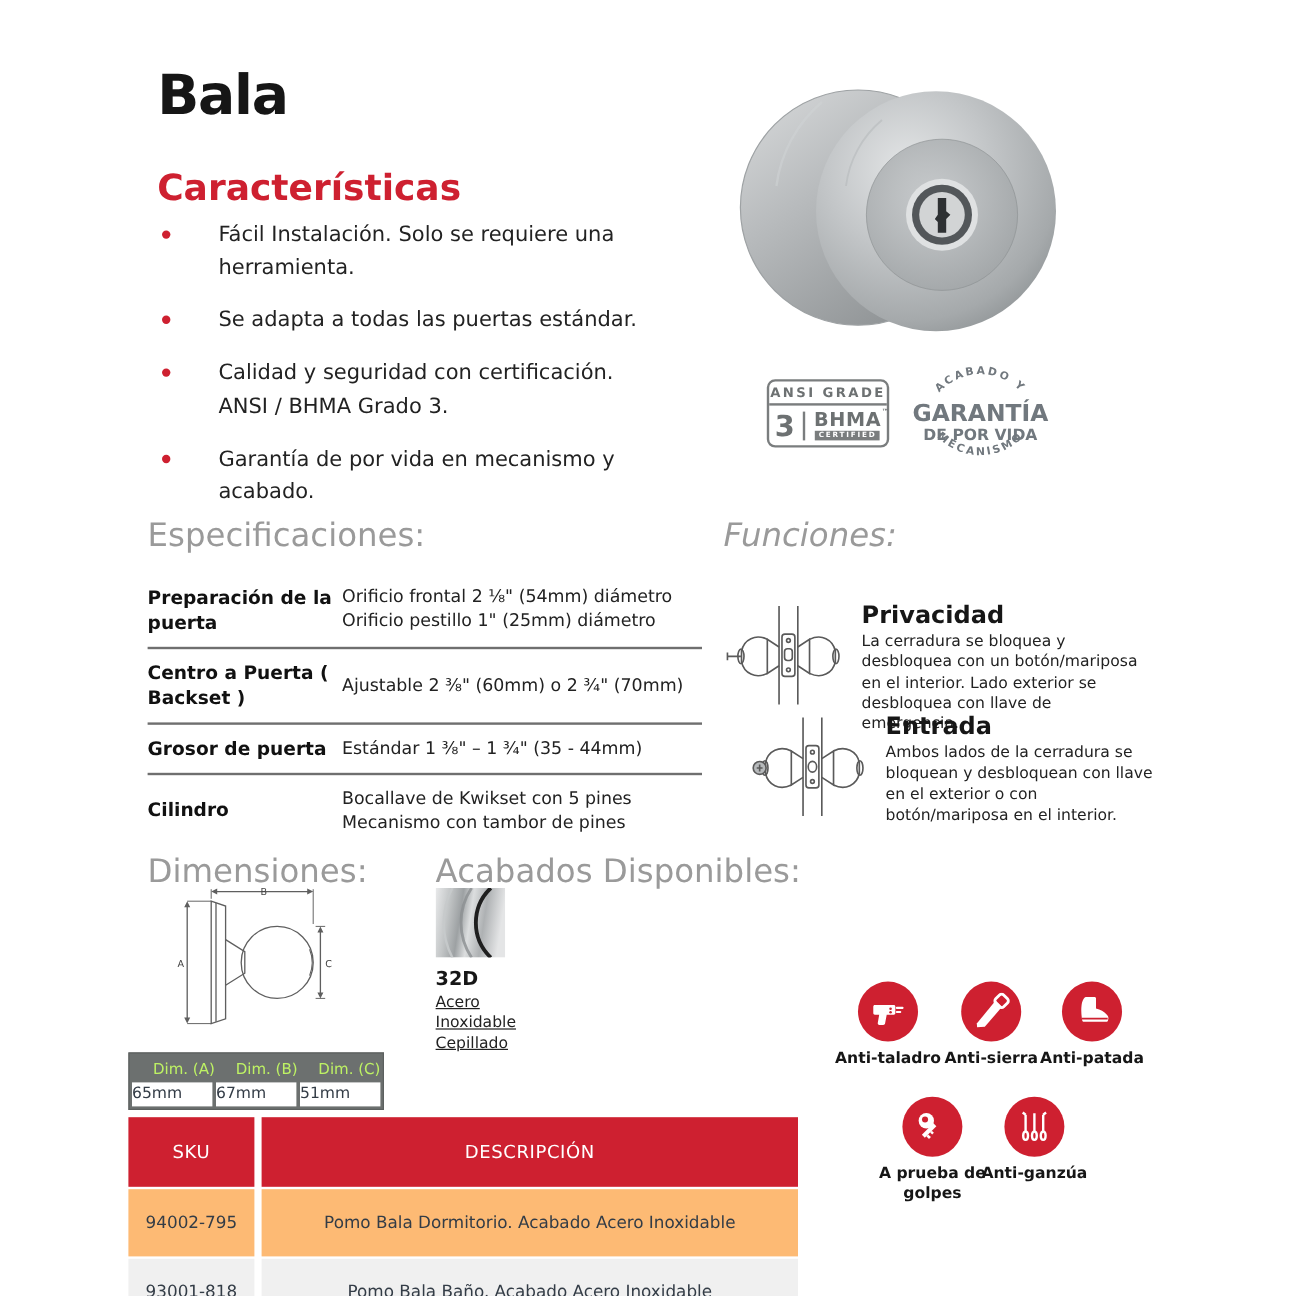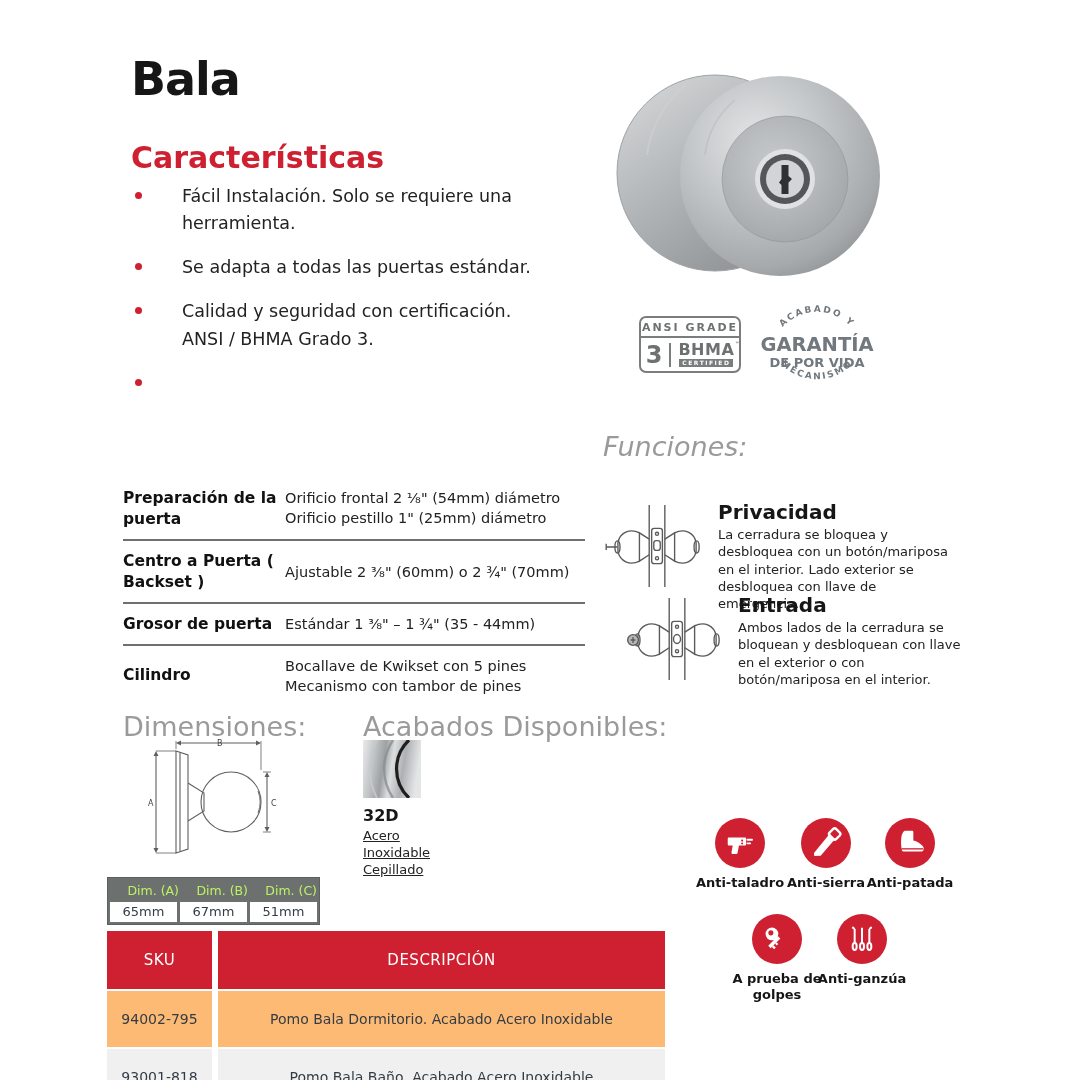--- a/index.html
+++ b/index.html
@@ -64,21 +64,21 @@
 
   
   .dim-drawing{left:132px;top:735px;width:190px;height:138px;}
 
   
   .dim-table{left:107px;top:877px;width:213px;background:var(--dark-cell);padding:2px;
              border:1px solid #5c605f;}
   .dim-headrow{display:flex;}
   .dim-h{flex:1;color:#bef264;font-size:12.5px;text-align:right;padding:3px 0 4px;}
   .dim-valrow{display:flex;gap:3px;}
-  .dim-v{flex:1;background:#fff;color:var(--slate);font-size:13px;text-align:center;padding:2px 0 3px;}
+  .dim-v{flex:1;background:#fff;color:var(--slate);font-size:13px;padding:2px 0 3px;}
 
   
   .swatch{left:363px;top:740px;width:58px;height:58px;}
   .finish-code{left:363px;top:806px;font-size:16px;font-weight:bold;color:#161616;}
   .finish-lines{left:363px;top:828px;font-size:13px;line-height:1.3;color:#222;text-decoration:underline;}
 
   
   .sec-icon{position:absolute;width:100px;text-align:center;}
   .sec-circle{width:50px;height:50px;border-radius:50%;background:var(--accent);margin:0 auto 7px;
               display:flex;align-items:center;justify-content:center;}
@@ -117,20 +117,21 @@
     <div class="feature">
       <span class="dot"></span>
       <span class="txt">Se adapta a todas las puertas estándar.</span>
     </div>
     <div class="feature">
       <span class="dot"></span>
       <span class="txt">Calidad y seguridad con certificación. ANSI / BHMA Grado 3.</span>
     </div>
     <div class="feature">
       <span class="dot"></span>
+      <span class="txt">Garantía de por vida en mecanismo y acabado.</span>
     </div>
   </div>
 
   <svg class="abs knob-photo" viewBox="0 0 265 258">
     <defs>
       <linearGradient id="roseG" x1="0" y1="0" x2=".7" y2="1">
         <stop offset="0" stop-color="#d9dbdc"></stop>
           <stop offset=".45" stop-color="#b7babc"></stop>
         <stop offset="1" stop-color="#8e9294"></stop>
       </linearGradient>
@@ -179,20 +180,21 @@
     <text font-size="9" font-weight="bold" letter-spacing="2" fill="#71787e" font-family="DejaVu Sans,sans-serif">
       <textPath href="#arcTop" startOffset="50%" text-anchor="middle">ACABADO Y</textPath>
     </text>
     <text x="65" y="58" text-anchor="middle" font-size="19.5" font-weight="bold" fill="#71787e" font-family="DejaVu Sans,sans-serif">GARANTÍA</text>
     <text x="65" y="74" text-anchor="middle" font-size="13" font-weight="bold" fill="#71787e" font-family="DejaVu Sans,sans-serif">DE POR VIDA</text>
     <text font-size="9" font-weight="bold" letter-spacing="2" fill="#71787e" font-family="DejaVu Sans,sans-serif">
       <textPath href="#arcBot" startOffset="50%" text-anchor="middle">MECANISMO</textPath>
     </text>
   </svg>
 
+  <div class="abs sec-head specs-head">Especificaciones:</div>
   <div class="abs spec-table">
     <div class="spec-row">
       <div class="spec-label">Preparación de la puerta</div>
       <div>
         <div class="spec-line">Orificio frontal   2 ⅛" (54mm) diámetro</div>
         <div class="spec-line">Orificio pestillo   1" (25mm) diámetro</div>
       </div>
     </div>
     <div class="spec-row">
       <div class="spec-label">Centro a Puerta ( Backset )</div>

